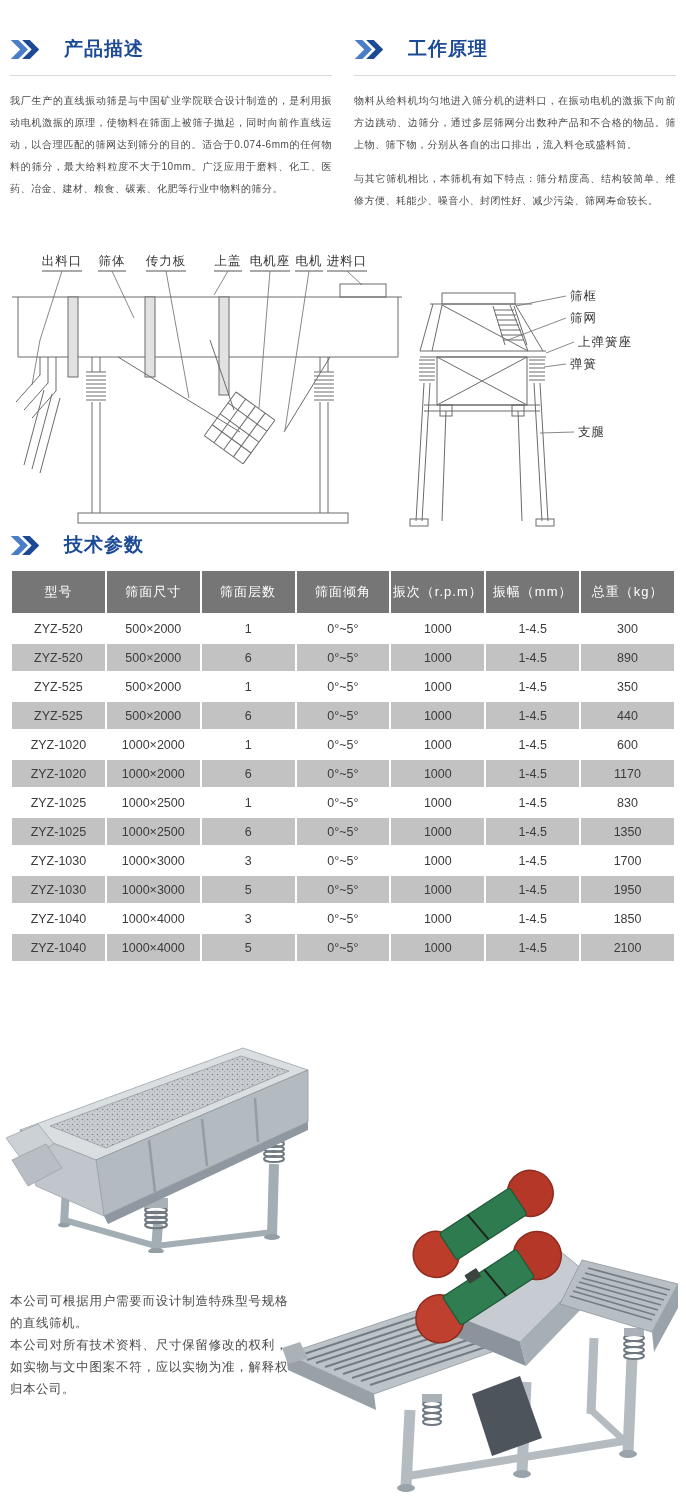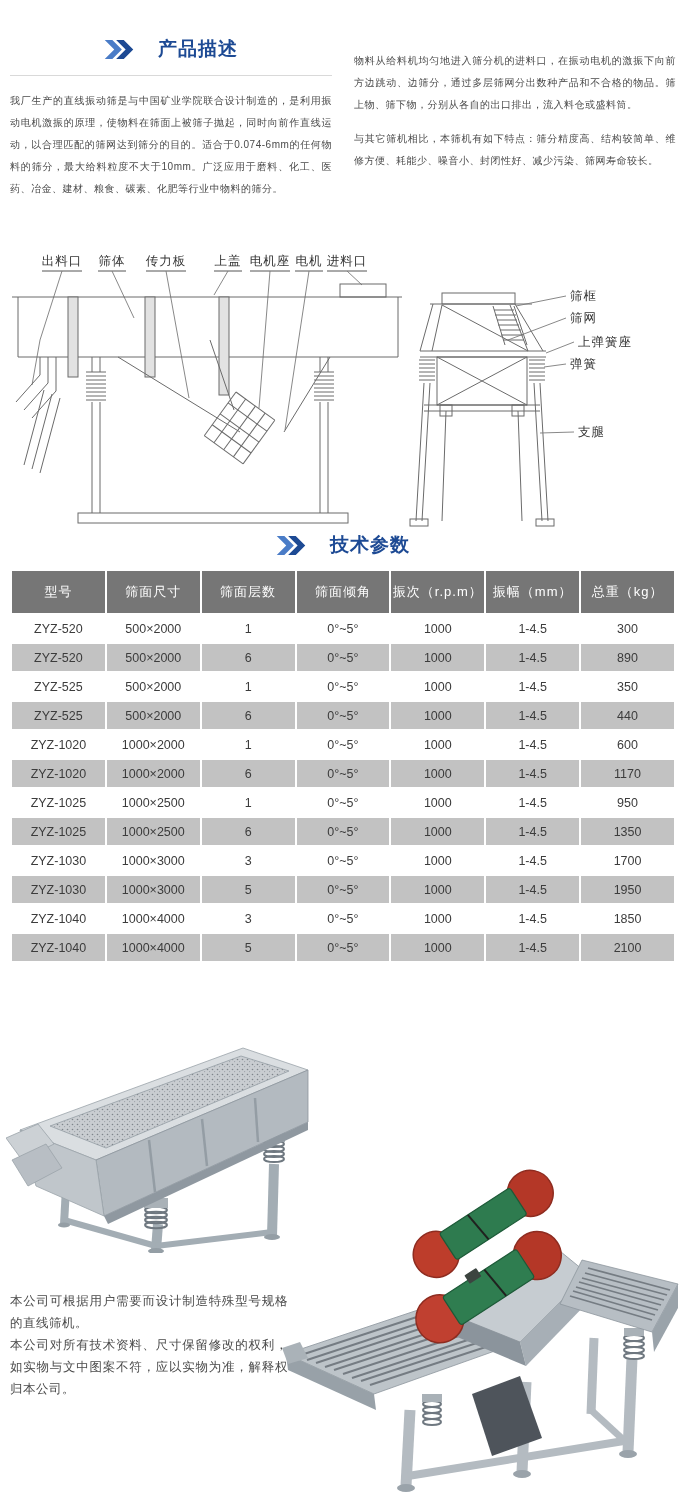--- a/index.html
+++ b/index.html
@@ -3,21 +3,21 @@
 <meta charset="utf-8">
 <style>
   * { margin:0; padding:0; box-sizing:border-box; }
   html,body { background:#ffffff; }
   body { font-family:"Liberation Sans","DejaVu Sans",sans-serif; }
   #page { position:relative; width:686px; height:1500px; background:#fff; overflow:hidden; margin:0 auto; }
 
   
   .sec { position:absolute; }
   .sec-head { display:flex; align-items:center; gap:24px; padding-bottom:13px;
-              border-bottom:1px solid var(--rule-gray,#d9d9d9);justify-content:center; }
+              border-bottom:1px solid var(--rule-gray,#d9d9d9); }
   .sec-head .chev { width:30px; height:19px; flex:0 0 auto; }
   .sec-title { font-size:19px; font-weight:bold; color:var(--title-blue,#1d4a94); letter-spacing:1px; }
   .sec-body { margin-top:14px; font-size:10px; line-height:22px; color:var(--body-text,#4a4a4a);
               text-align:justify; letter-spacing:0.5px; }
   .sec-body p + p { margin-top:12px; }
 
   .col { width:322px; }
 
   
   .params-table { width:666px; border-collapse:separate; border-spacing:2px 2px; margin-top:11px; table-layout:fixed; }
@@ -45,20 +45,27 @@
         <polygon points="12,0 20,0 30,10 20,20 12,20 22,10" fill="#1d4a94"></polygon>
       </svg>
       <span class="sec-title">产品描述</span>
     </div>
     <div class="sec-body">
       <p>我厂生产的直线振动筛是与中国矿业学院联合设计制造的，是利用振动电机激振的原理，使物料在筛面上被筛子抛起，同时向前作直线运动，以合理匹配的筛网达到筛分的目的。适合于0.074-6mm的任何物料的筛分，最大给料粒度不大于10mm。广泛应用于磨料、化工、医药、冶金、建材、粮食、碳素、化肥等行业中物料的筛分。</p>
     </div>
   </div>
 
   <div class="sec col" style="left:354px; top:36px;">
+    <div class="sec-head">
+      <svg class="chev" viewBox="0 0 30 20">
+        <polygon points="0,0 8,0 18,10 8,20 0,20 10,10" fill="#4a7cc7"></polygon>
+        <polygon points="12,0 20,0 30,10 20,20 12,20 22,10" fill="#1d4a94"></polygon>
+      </svg>
+      <span class="sec-title">工作原理</span>
+    </div>
     <div class="sec-body">
       <p>物料从给料机均匀地进入筛分机的进料口，在振动电机的激振下向前方边跳动、边筛分，通过多层筛网分出数种产品和不合格的物品。筛上物、筛下物，分别从各自的出口排出，流入料仓或盛料筒。</p>
       <p>与其它筛机相比，本筛机有如下特点：筛分精度高、结构较简单、维修方便、耗能少、噪音小、封闭性好、减少污染、筛网寿命较长。</p>
     </div>
   </div>
 
   <svg class="abs" style="left:0; top:240px;" width="686" height="296" viewBox="0 0 686 296">
     <g stroke="#6b6b6b" stroke-width="1" fill="none">
 
       <g stroke="#555" stroke-width="1">
@@ -299,21 +306,21 @@
             <td>1-4.5</td>
             <td>1170</td>
           </tr>
           <tr>
             <td>ZYZ-1025</td>
             <td>1000×2500</td>
             <td>1</td>
             <td>0°~5°</td>
             <td>1000</td>
             <td>1-4.5</td>
-            <td>950</td>
+            <td>830</td>
           </tr>
           <tr>
             <td>ZYZ-1025</td>
             <td>1000×2500</td>
             <td>6</td>
             <td>0°~5°</td>
             <td>1000</td>
             <td>1-4.5</td>
             <td>1350</td>
           </tr>

